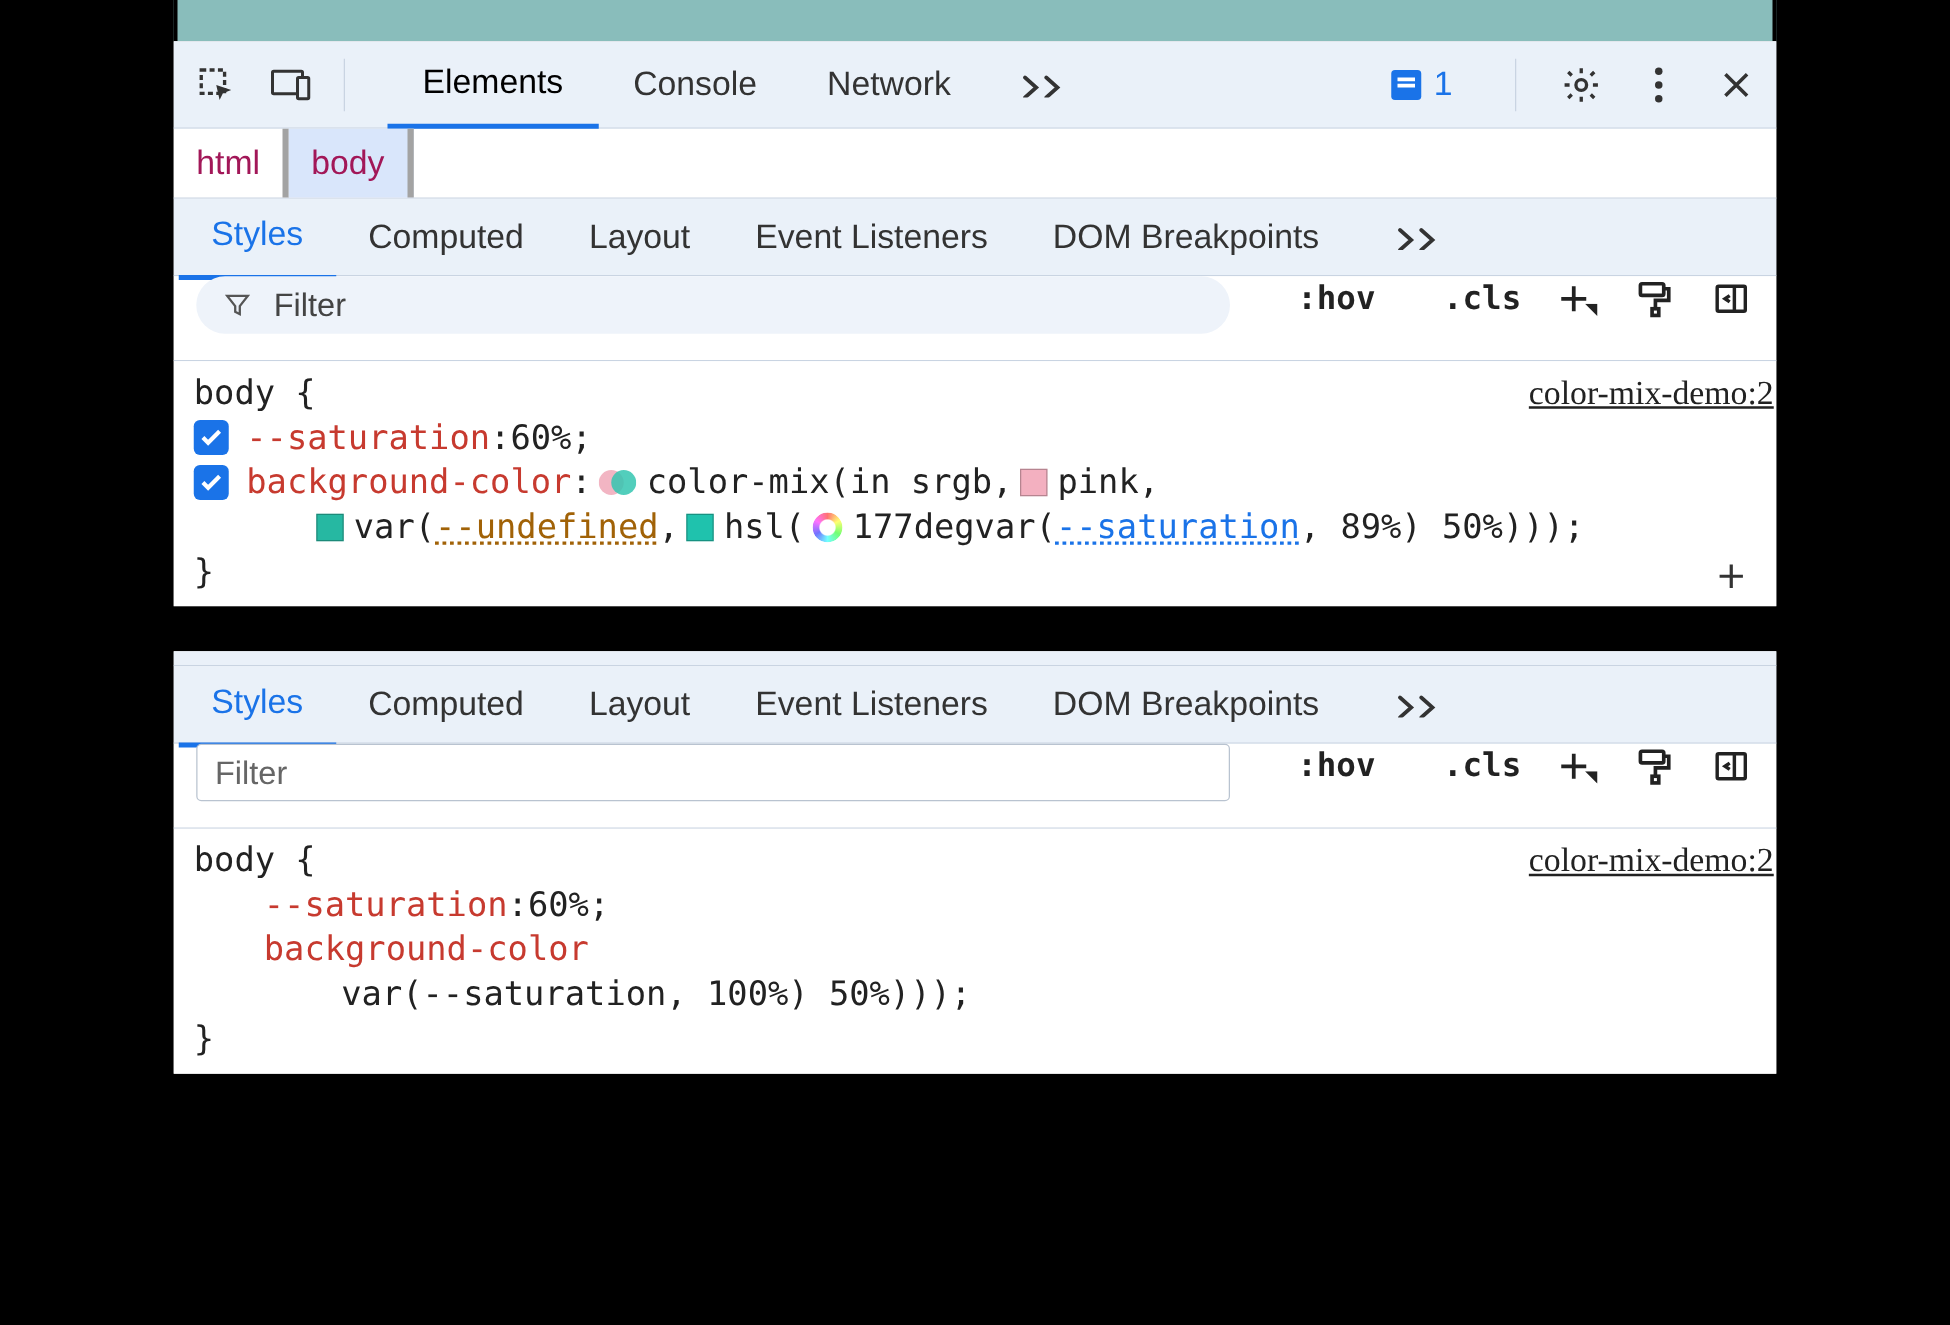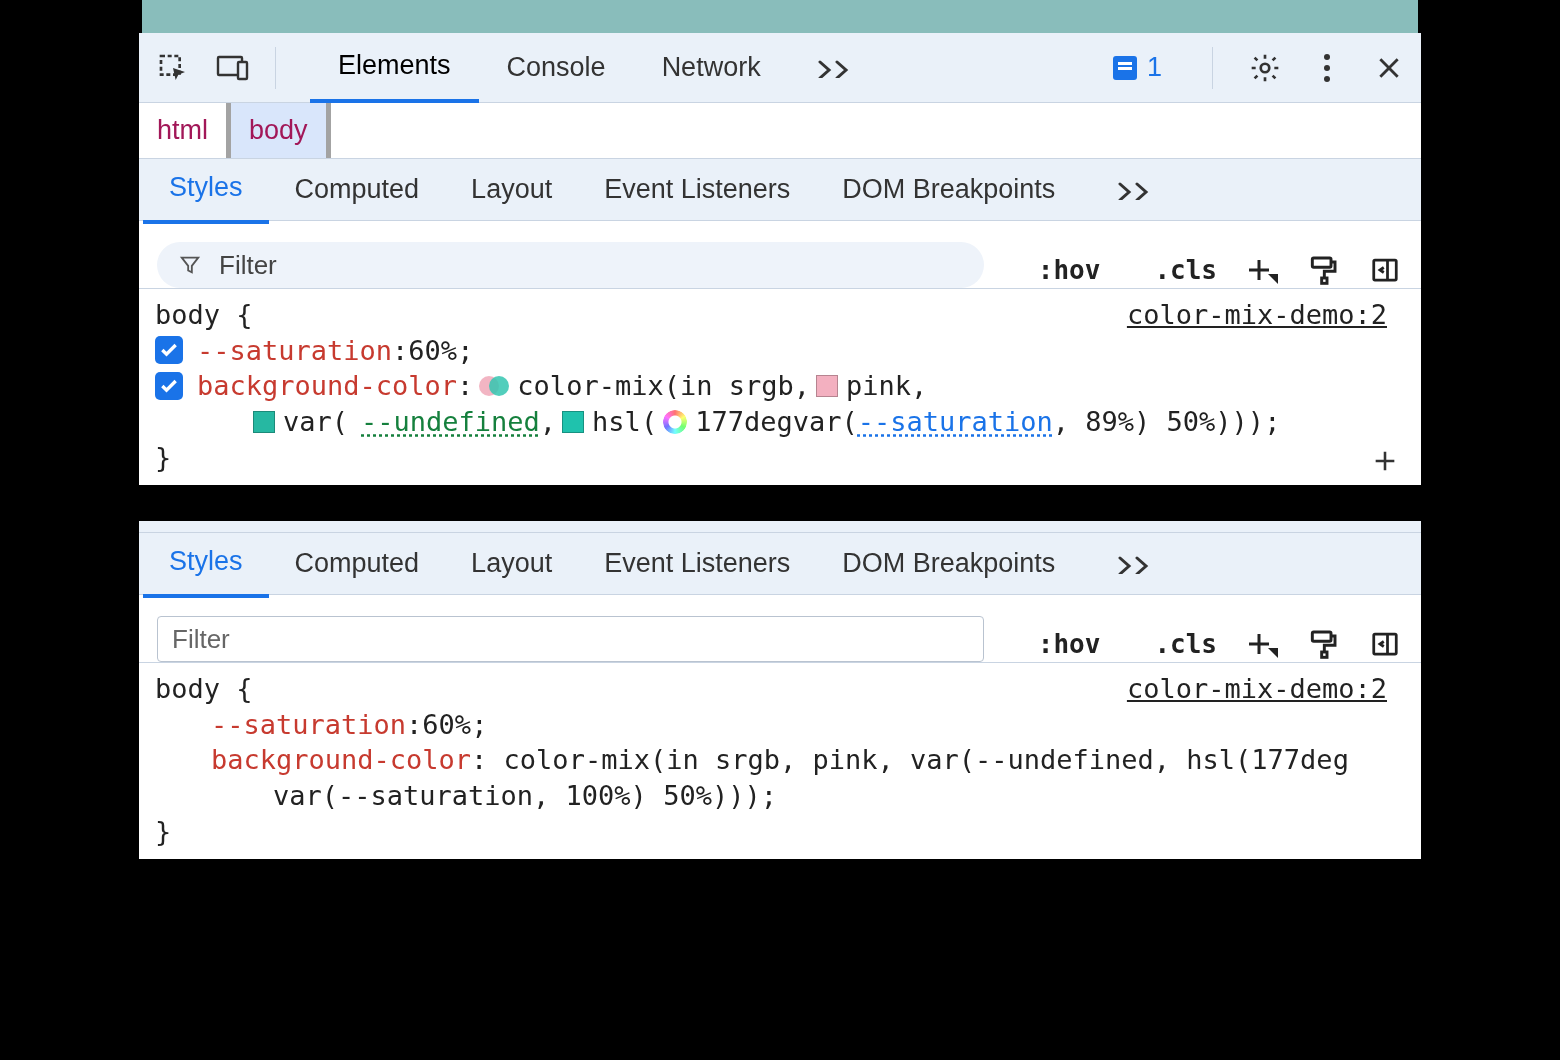--- a/index.html
+++ b/index.html
@@ -31,21 +31,21 @@
   .subtabs {
     display: flex; align-items: center; height: 62px; background: #eaf1f9;
     border-bottom: 1px solid #c9d4e2; padding: 0 0 0 4px; gap: 0;
   }
   .subtab { display: flex; align-items: center; height: 68px; padding: 0 26px; font-size: 27px; color: #333; cursor: pointer; }
   .subtab.active { color: #1a73e8; border-bottom: 4px solid #1a73e8; }
   .subtabs .more { margin-left: 10px; }
 
   
   .filter-row {
-    display: flex; align-items: flex-end; height: 68px; background: #fff;
+    display: flex; align-items: flex-start; height: 68px; background: #fff;
     border-bottom: 1px solid #c9d4e2; padding: 0 18px; gap: 26px;
   }
   .filter-pill {
     display: flex; align-items: center; flex: 1; height: 46px;
     background: #eef3fa; border-radius: 24px; padding: 0 22px; gap: 18px;
     color: #444; font-size: 26px;
   }
   .filter-box {
     display: flex; align-items: center; flex: 1; height: 46px;
     border: 1px solid #b9c3d0; border-radius: 4px; padding: 0 14px;
@@ -53,32 +53,32 @@
   }
   .ctl-txt { font-family: Menlo, Consolas, monospace; font-size: 26px; color: #222; margin-left: 28px; }
   .ctl-txt.bold { font-weight: 600; }
   .ctl-group { display: flex; align-items: center; gap: 26px; }
 
   
   .code {
     font-family: Menlo, Consolas, monospace; font-size: 27px; line-height: 1.32;
     padding: 8px 16px 10px 16px; color: #222; position: relative; background: #fff;
   }
-  .code .src { position: absolute; top: 8px; right: 34px; text-decoration: underline; color: #222; cursor: pointer; }
+  .code .src { position: absolute; top: 8px; right: 2px; text-decoration: underline; color: #222; cursor: pointer; font-family: Liberation Serif, serif; }
   .row { display: flex; align-items: center; flex-wrap: wrap; }
   .indent1 { padding-left: 0; }
   .indent2 { padding-left: 92px; }
   .chk {
     width: 28px; height: 28px; border-radius: 5px; background: #1a73e8;
     display: inline-flex; align-items: center; justify-content: center; margin-right: 14px;
     flex-shrink: 0;
   }
   .prop { color: #c73a2f; }
   .val  { color: #222; }
-  .var-used { color: #15803d; text-decoration: underline dotted; text-underline-offset: 3px; margin-left: 13px; }
+  .var-used { color: #a16207; text-decoration: underline dotted; text-underline-offset: 3px; }
   .var-link { color: #1a73e8; text-decoration: underline dotted; text-underline-offset: 3px; }
   .sw { display: inline-block; width: 22px; height: 22px; vertical-align: -3px; margin: 0 8px 0 6px; border: 1px solid rgba(0,0,0,.25); }
   .sw.pink { background: #f3b0c0; }
   .sw.teal1 { background: #26b8a2; }
   .sw.teal2 { background: #1fc2ad; }
   .mix-icon { display: inline-flex; align-items: center; margin: 0 8px 0 6px; vertical-align: -4px; }
   .hue-ring {
     width: 24px; height: 24px; border-radius: 50%;
     background: conic-gradient(red, yellow, lime, cyan, blue, magenta, red);
     -webkit-mask: radial-gradient(circle, transparent 6px, #000 7px);
@@ -346,21 +346,20 @@
 
       <div class="row" style="padding-left:56px;">
         <span class="prop">--saturation</span>
         <span class="val">: </span>
         <span class="val">60%</span>
         <span class="val">;</span>
       </div>
 
       <div class="row" style="padding-left:56px;">
         <span class="prop">background-color</span>
-        <span class="val">: color-mix(in srgb, pink, var(--undefined, hsl(177deg</span>
       </div>
       <div class="row" style="padding-left:118px;">
         <span class="val">var(--saturation, 100%) 50%)));</span>
       </div>
 
       <div class="row">
           <span>}</span>
         </div>
     </div>
   </div>

